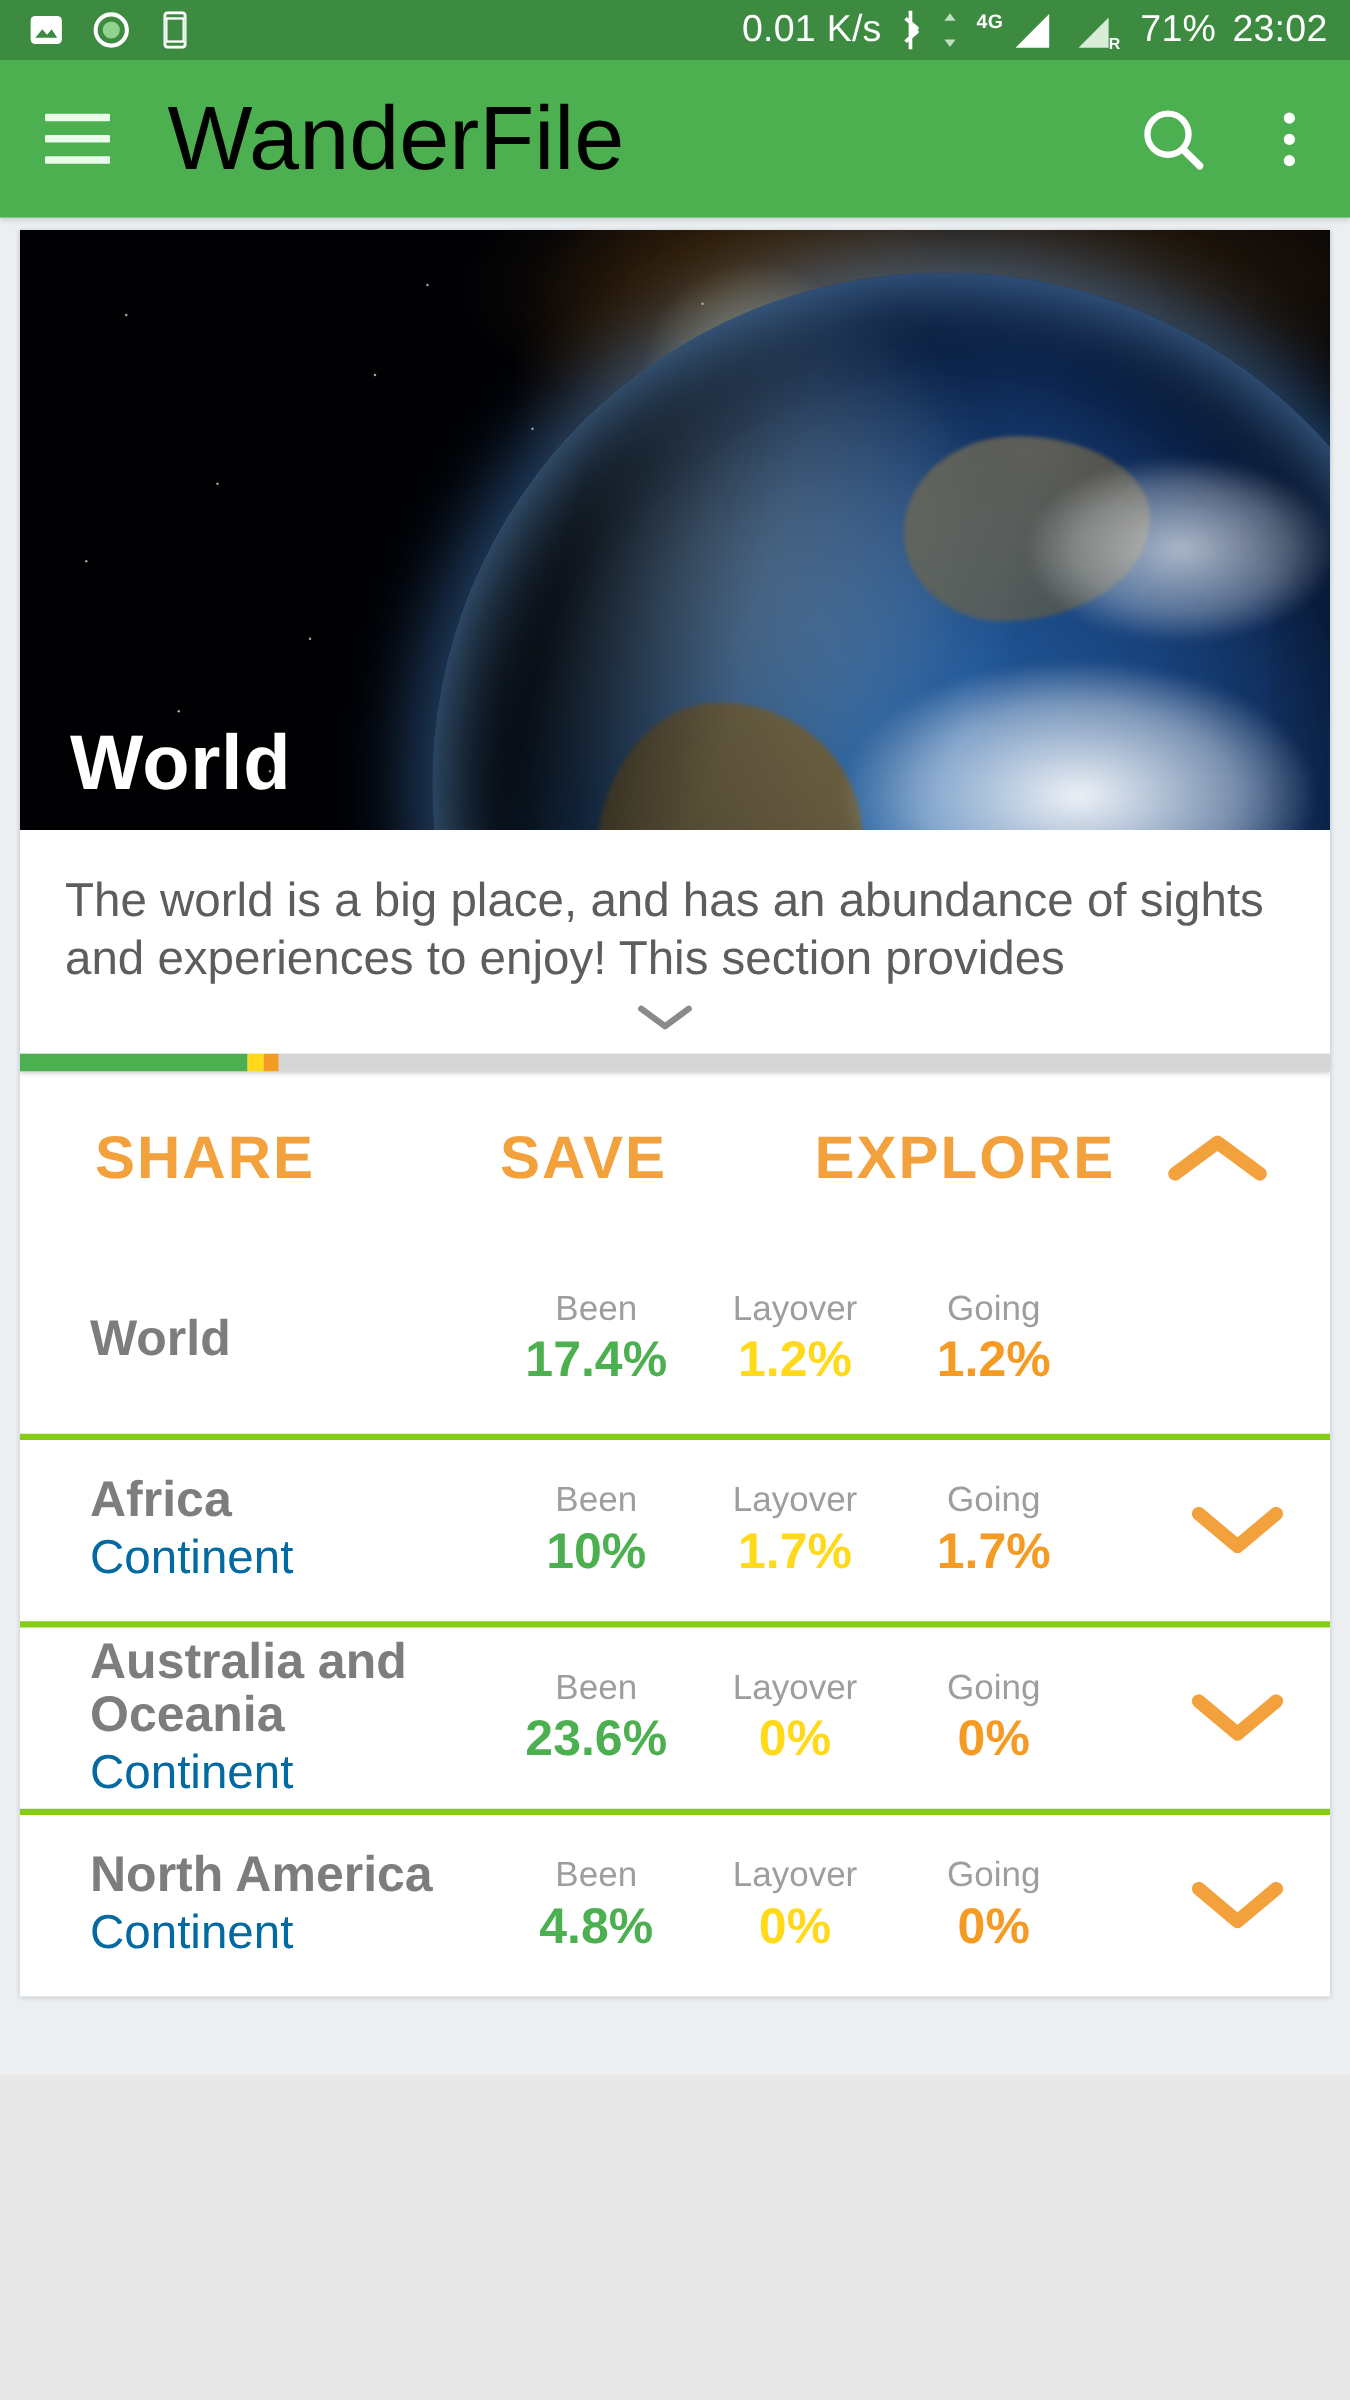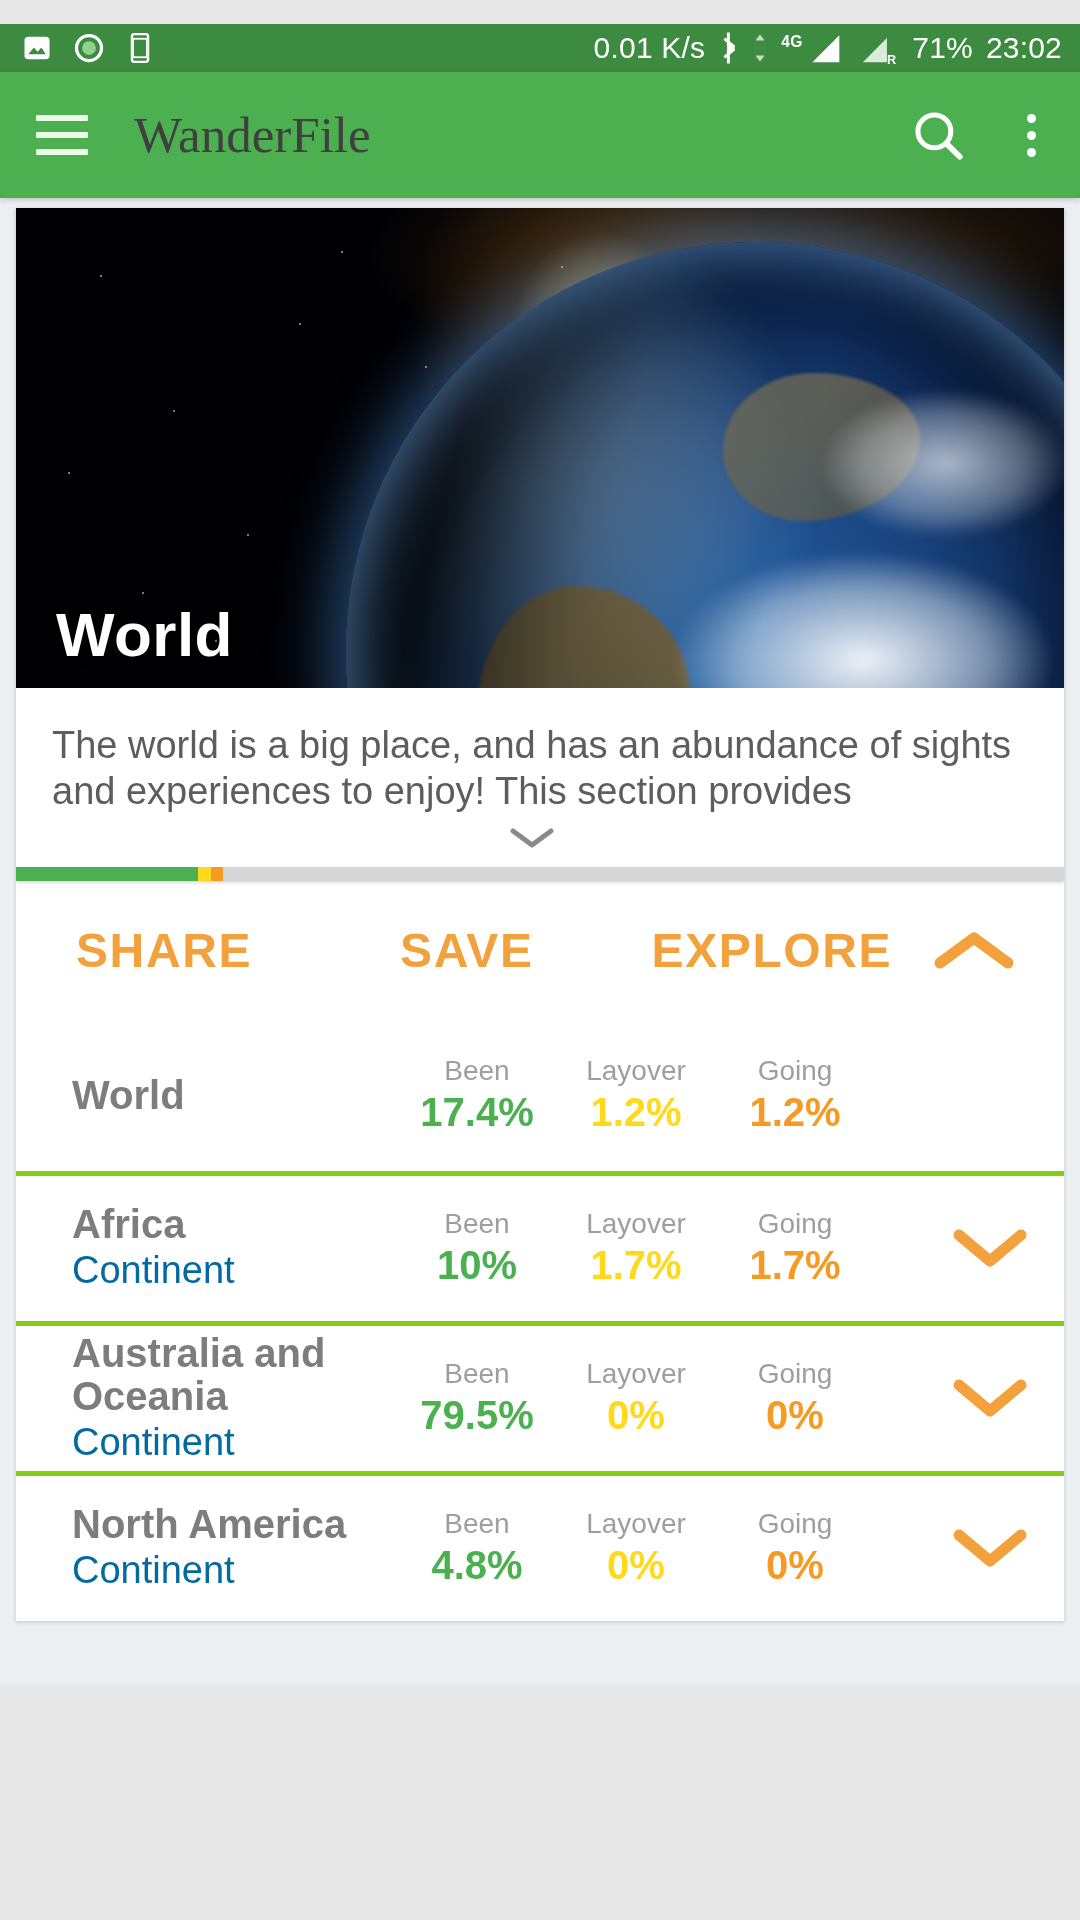--- a/index.html
+++ b/index.html
@@ -2,21 +2,21 @@
 <html><head>
 <meta charset="utf-8">
 <style>
   * { margin:0; padding:0; box-sizing:border-box; }
   html, body {
     width:1080px; height:1920px;
     background:#e8e8e8;
     font-family:"Liberation Sans", sans-serif;
     overflow:hidden;
   }
-  #app { position:relative; width:1080px; height:1660px; background:#eceff1;margin-top:24px; }
+  #app { position:relative; width:1080px; height:1660px; background:#eceff1; }
 
   
   .statusbar{
     height:48px; background:#3d8b40; color:#ffffff;
     display:flex; align-items:center; padding:0 18px 0 22px;
     font-size:30px; letter-spacing:.2px;
   }
   .sb-left{ display:flex; align-items:center; gap:22px; }
   .sb-right{ margin-left:auto; display:flex; align-items:center; gap:13px; }
   .ico{ display:inline-flex; align-items:center; justify-content:flex-start; }
@@ -25,22 +25,22 @@
   
   .appbar{
     height:126px; background:#4caf50; display:flex; align-items:center;
     padding:0 30px 0 36px; box-shadow:0 2px 5px rgba(0,0,0,.18);
     position:relative; z-index:5;
   }
   .hamburger{ width:52px; height:40px; display:flex; flex-direction:column;
     justify-content:space-between; cursor:pointer; }
   .hamburger span{ display:block; height:6px; background:#eafbe9; border-radius:1px; }
   .app-title{
-    margin-left:46px; color:#404040; font-size:51px;
-    font-family:Liberation Serif, serif; font-weight:400;
+    margin-left:46px; color:#000000; font-size:72px;
+    font-family:Liberation Sans, sans-serif; font-weight:400;
     letter-spacing:0px;
   }
   .appbar-actions{ margin-left:auto; display:flex; align-items:center; gap:46px; }
   .kebab{ display:flex; flex-direction:column; gap:8px; align-items:center;
           padding:6px 14px; cursor:pointer; }
   .kebab i{ width:9px; height:9px; border-radius:50%; background:#fff; display:block; }
 
   
   .hero-card{
     position:relative; margin:10px 16px 0 16px; background:#fff;
@@ -338,21 +338,21 @@
       </div>
 
       <div class="row">
         <div class="row-name">
           <div class="row-title">Australia and Oceania</div>
           <div class="row-sub">Continent</div>
         </div>
         <div class="stats">
           <div class="stat">
             <div class="stat-label">Been</div>
-            <div class="stat-val v-been">79.5%</div>
+            <div class="stat-val v-been">23.6%</div>
           </div>
           <div class="stat wide">
             <div class="stat-label">Layover</div>
             <div class="stat-val v-layover">0%</div>
           </div>
           <div class="stat">
             <div class="stat-label">Going</div>
             <div class="stat-val v-going">0%</div>
           </div>
         </div>

